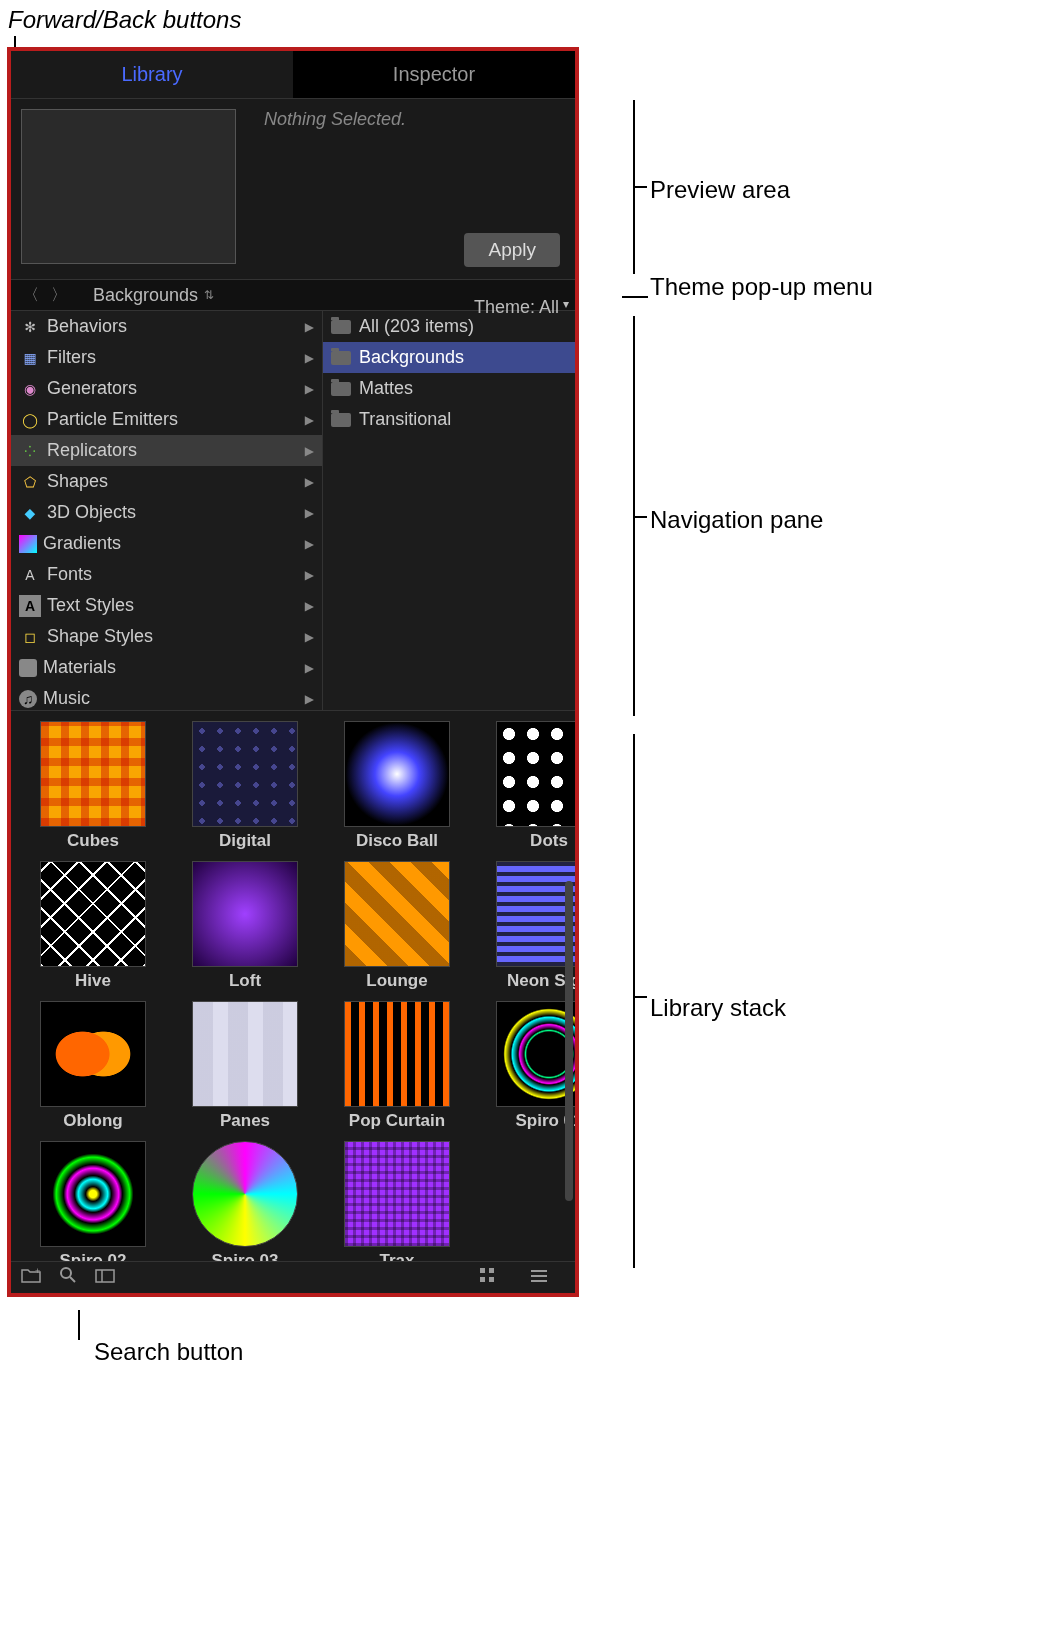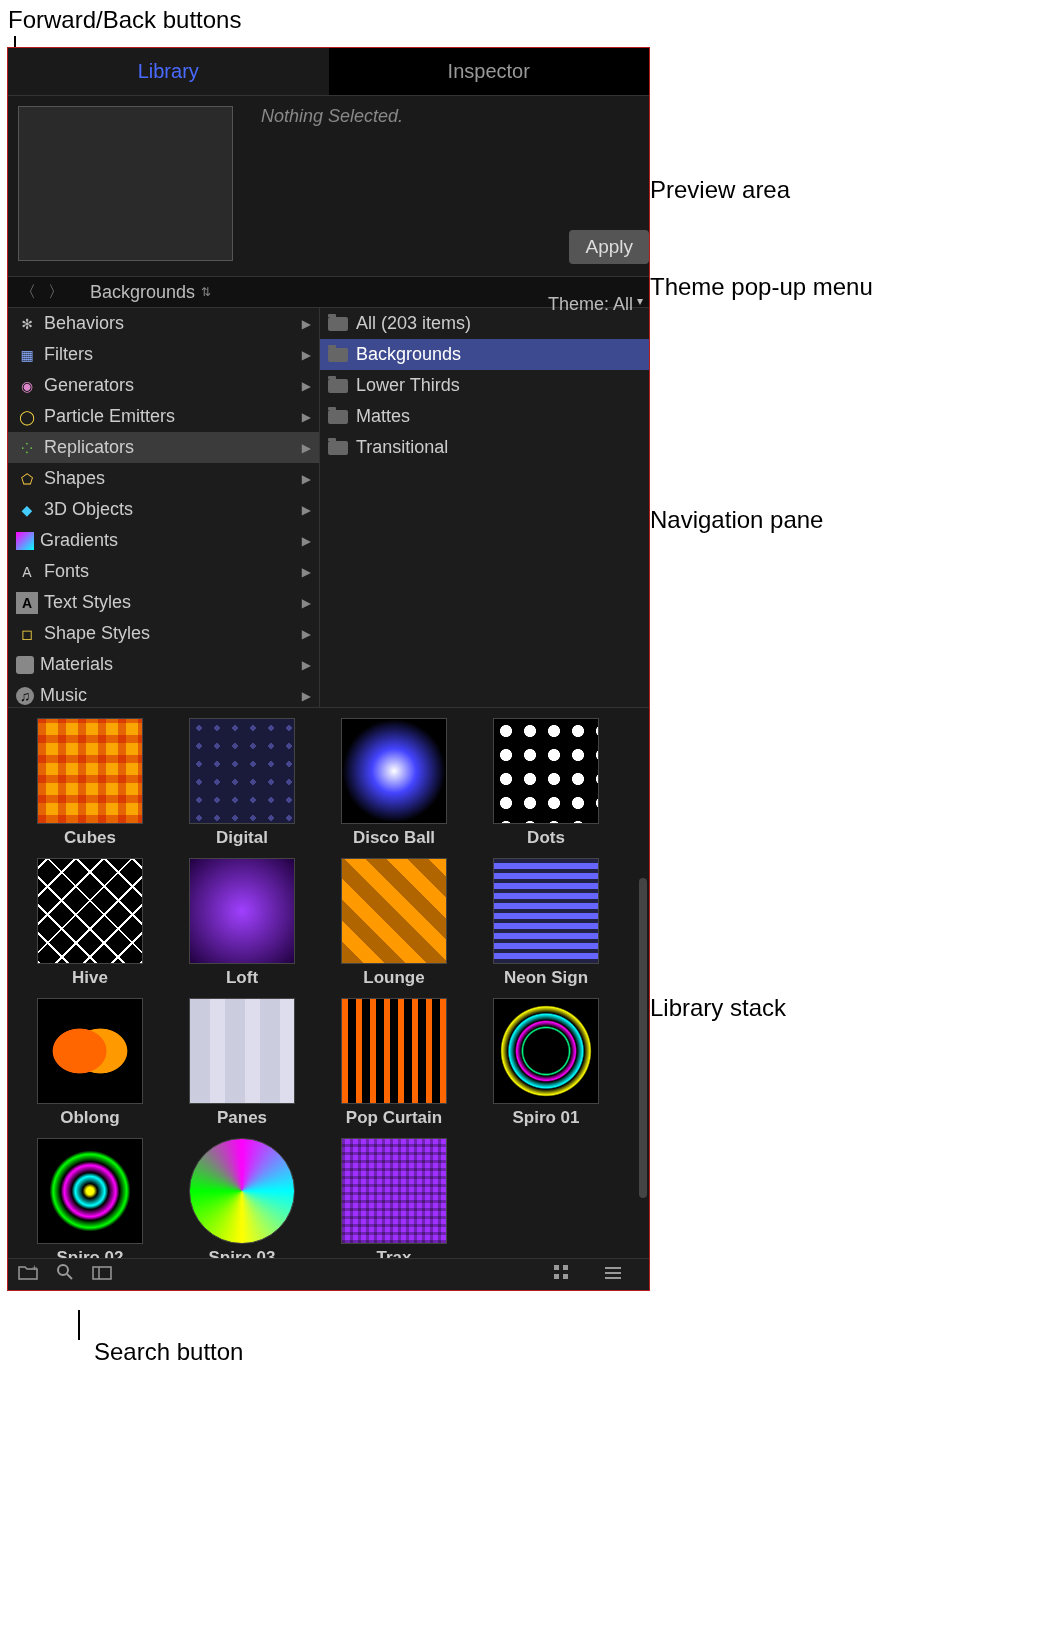--- a/index.html
+++ b/index.html
@@ -1,31 +1,31 @@
 <!DOCTYPE html>
 <html><head>
 <meta charset="utf-8">
 <style>
 * { margin: 0; padding: 0; box-sizing: border-box; }
 body { background: #fff; font-family: -apple-system, Helvetica, Arial, sans-serif; width: 1060px; height: 1634px; position: relative; }
 
 .callout { position: absolute; font-size: 24px; color: #000; white-space: nowrap; }
 .callout-line { position: absolute; background: #000; }
 
-.app-window { position: absolute; left: 7px; top: 47px; width: 643px; background: #86efac; border: 1px solid #b91c1c; }
+.app-window { position: absolute; left: 7px; top: 47px; width: 572px; background: #86efac; border: 4px solid #b91c1c; }
 
 .tab-bar { display: flex; height: 48px; background: #000; border-bottom: 1px solid #333; }
 .tab { flex: 1; display: flex; align-items: center; justify-content: center; font-size: 20px; color: #999; cursor: pointer; }
 .tab.active { color: #4a6aff; background: #1a1a1a; }
 
 .preview-area { background: #1a1a1a; padding: 10px; height: 180px; position: relative; display: flex; }
 .preview-thumb { width: 215px; height: 155px; background: #2a2a2a; border: 1px solid #555; }
 .preview-info { flex: 1; padding-left: 28px; }
 .preview-status { color: #888; font-style: italic; font-size: 18px; }
-.apply-btn { position: absolute; right: 0; bottom: 12px; background: #555; color: #ddd; border: none; padding: 6px 16px; font-size: 19px; border-radius: 4px; cursor: pointer; }
+.apply-btn { position: absolute; right: 15px; bottom: 12px; background: #555; color: #ddd; border: none; padding: 6px 24px; font-size: 19px; border-radius: 4px; cursor: pointer; }
 
 .path-bar { height: 32px; background: #111; display: flex; align-items: center; padding: 0 6px; border-top: 1px solid #333; border-bottom: 1px solid #333; }
 .nav-arrow { color: #888; font-size: 16px; padding: 0 6px; cursor: pointer; }
 .path-label { color: #bbb; font-size: 18px; margin-left: 20px; }
 .path-sort { color: #888; margin-left: 6px; font-size: 12px; }
 .theme-menu { margin-left: auto; color: #bbb; font-size: 18px; cursor: pointer; display: flex; align-items: flex-start; margin-top: 24px; }
 .theme-chev { margin-left: 4px; font-size: 12px; }
 
 .nav-pane { display: flex; height: 400px; background: #1c1c1c; border-bottom: 1px solid #333; }
 .cat-col { width: 312px; border-right: 1px solid #333; overflow-y: auto; }
@@ -67,21 +67,21 @@
 .t-spiro2 { background: #000 radial-gradient(circle, #ff0 5%, transparent 10%, #0ff 20%, transparent 25%, #f0f 35%, transparent 40%, #0f0 50%, transparent 55%); }
 .t-spiro3 { background: #000 conic-gradient(#f0f, #0ff, #ff0, #0f0, #f0f); border-radius: 50%; }
 .t-trax { background: #a030ff; background-image: repeating-linear-gradient(0deg, rgba(0,0,0,.3) 0 3px, transparent 3px 8px), repeating-linear-gradient(90deg, rgba(0,0,0,.3) 0 3px, transparent 3px 8px); }
 
 
 .ic-gear { color:#bbb; } .ic-film { color:#8af; } .ic-gen { color:#d8c; } .ic-part { color:#fd4; } .ic-rep { color:#6c4; } .ic-shape { color:#fc4; } .ic-3d { color:#4cf; } .ic-grad { background: linear-gradient(135deg,#f0f,#0ff); width:18px; height:18px; } .ic-font { color:#ccc; } .ic-ts { background:#888; color:#000; padding:0 2px; font-weight:bold; } .ic-ss { color:#fd4; } .ic-mat { background:#888; width:18px; height:18px; border-radius:3px; } .ic-mus { background:#888; width:18px; height:18px; border-radius:50%; color:#000; }
 </style>
 </head>
 <body>
 
-<div class="callout" style="left:8px; top:6px;">Forward/Back buttons</div>
+<div class="callout" style="left:8px; top:6px;font-style:italic;">Forward/Back buttons</div>
 <div class="callout-line" style="left:14px; top:36px; width:2px; height:258px;"></div>
 
 <div class="callout" style="left:650px; top:176px;">Preview area</div>
 <div class="callout-line" style="left:633px; top:100px; width:2px; height:174px;"></div>
 <div class="callout-line" style="left:633px; top:186px; width:14px; height:2px;"></div>
 
 <div class="callout" style="left:650px; top:273px;">Theme pop-up menu</div>
 <div class="callout-line" style="left:622px; top:296px; width:26px; height:2px;"></div>
 
 <div class="callout" style="left:650px; top:506px;">Navigation pane</div>
@@ -190,24 +190,20 @@
         </div>
       </div>
     <div class="sub-col" id="sub-col">
         <div class="nav-item">
           <span class="folder-icon"></span>
           <span>All (203 items)</span>
         </div>
         <div class="nav-item sel-blue">
           <span class="folder-icon"></span>
           <span>Backgrounds</span>
-        </div>
-        <div class="nav-item">
-          <span class="folder-icon"></span>
-          <span>Lower Thirds</span>
         </div>
         <div class="nav-item">
           <span class="folder-icon"></span>
           <span>Mattes</span>
         </div>
         <div class="nav-item">
           <span class="folder-icon"></span>
           <span>Transitional</span>
         </div>
       </div>

